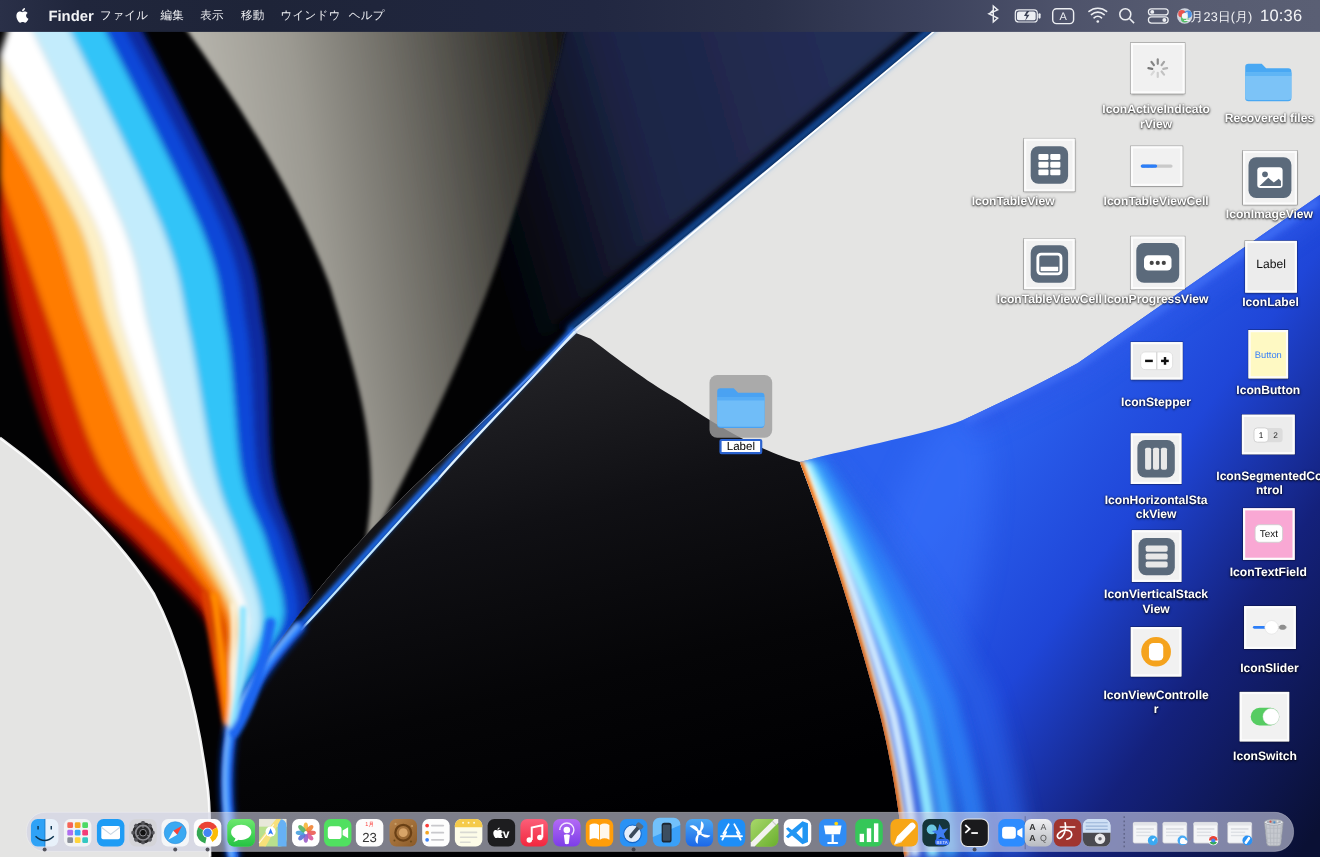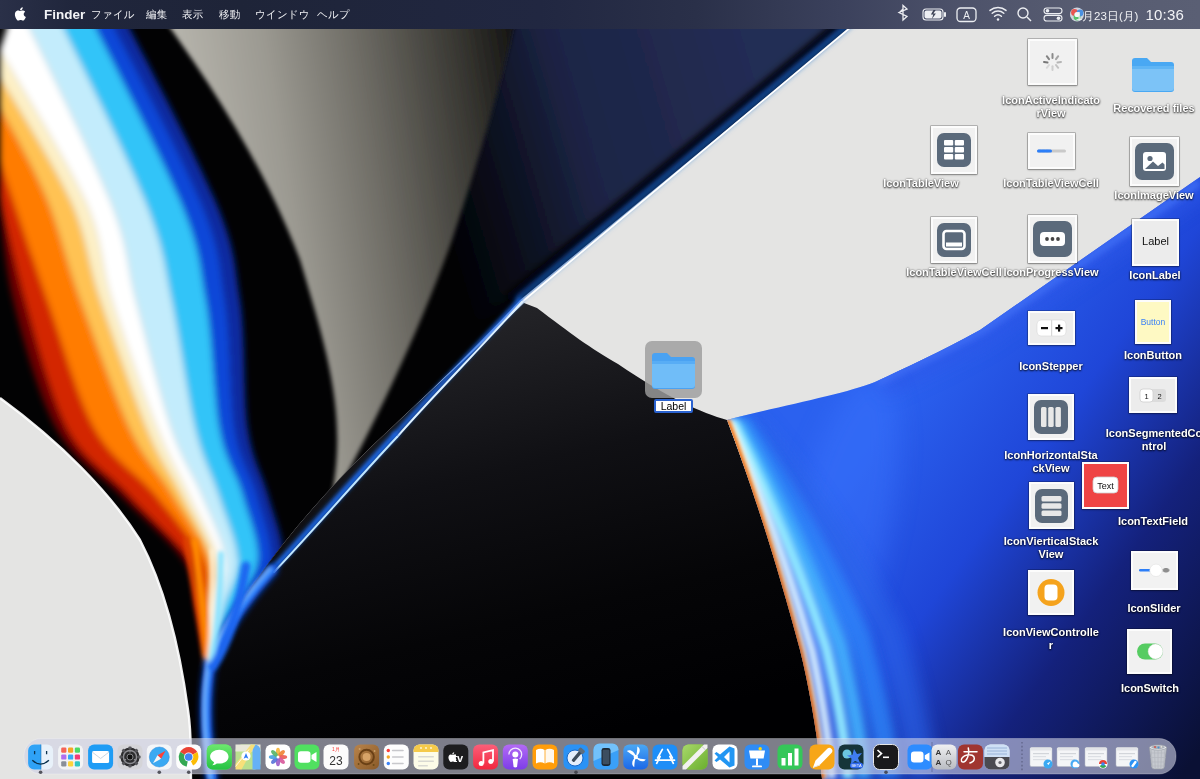--- a/index.html
+++ b/index.html
@@ -298,21 +298,21 @@
           <g fill="#e8e8e8">
       <rect x="7" y="7" width="5.5" height="20" rx="1.5"></rect>
             <rect x="14.2" y="7" width="5.5" height="20" rx="1.5"></rect>
             <rect x="21.4" y="7" width="5.5" height="20" rx="1.5"></rect>
     </g>
         </svg>
   </div>
 </div>
 <div class="dlabel" style="left:995px;top:449px;width:112px">IconHorizontalSta<br>ckView</div>
 
-<div class="card" style="left:1082px;top:462px;width:47px;height:47px;background:#ef4444">
+<div class="card" style="left:1130px;top:462px;width:47px;height:47px;background:#f9a8d4">
   <svg width="43" height="43" viewBox="0 0 43 43">
     <rect x="9" y="13" width="25" height="16" rx="4" fill="#fff" stroke="#cfcfcf" stroke-width="0.8"></rect>
     <text x="21.5" y="24.5" font-size="9" fill="#111" text-anchor="middle" font-family="Liberation Sans">Text</text>
   </svg>
 </div>
 <div class="dlabel" style="left:1098px;top:515px;width:110px">IconTextField</div>
 
 <div class="card" style="left:1029px;top:482px;width:45px;height:47px">
   <div class="slate" style="left:4px;top:4.5px;width:33px;height:34px">
     <svg width="33" height="34" viewBox="0 0 33 34">

